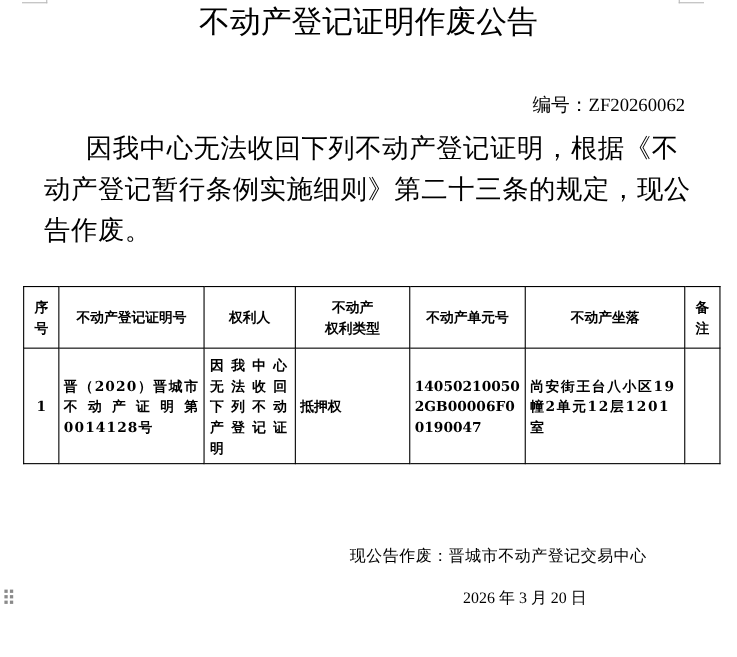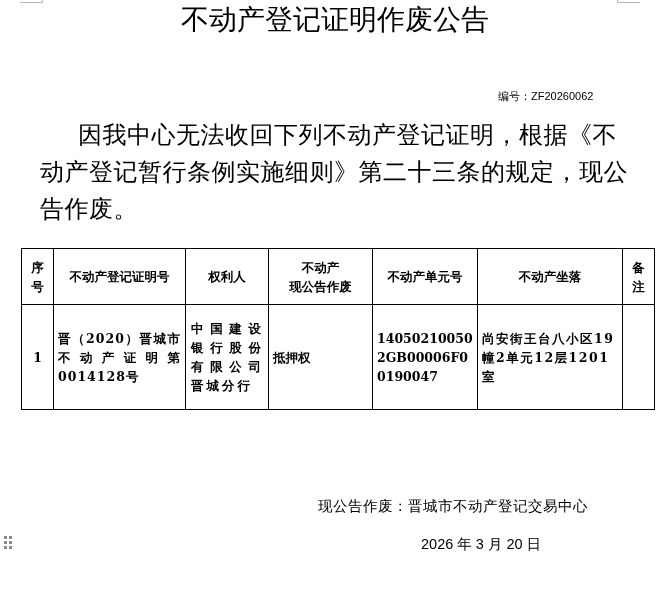--- a/index.html
+++ b/index.html
@@ -23,39 +23,39 @@
     position: absolute;
     left: 0; top: 2px; width: 670px;
     text-align: center;
     font-family: "DejaVu Serif", "Liberation Serif", serif;
     font-size: 28px;
     line-height: 36px;
     letter-spacing: 0px;
   }
   .doc-no {
     position: absolute;
-    left: 498px; top: 86px;
-    font-family: Liberation Sans, sans-serif;
-    font-size: 11px;
+    left: 484px; top: 86px;
+    font-family: Liberation Serif, serif;
+    font-size: 17px;
     line-height: 20px;
     white-space: nowrap;
   }
   .body-text {
     position: absolute;
     left: 40px; top: 117px;
     width: 590px;
     font-family: "DejaVu Sans", "Liberation Sans", sans-serif;
     font-size: 24px;
     line-height: 37px;
     text-indent: 38px;
     letter-spacing: 0.5px;
   }
   table.cert-table {
     position: absolute;
-    left: 21px; top: 248px;
+    left: 21px; top: 260px;
     border-collapse: collapse;
     table-layout: fixed;
     width: 633px;
     font-family: "DejaVu Serif", "Liberation Serif", serif;
     font-weight: bold;
     font-size: 12.5px;
   }
   table.cert-table th, table.cert-table td {
     border: 1.5px solid #000;
     padding: 0 4px;
@@ -82,21 +82,21 @@
     left: 318px; top: 496px;
     font-family: "DejaVu Sans", "Liberation Sans", sans-serif;
     font-size: 14.5px;
     line-height: 20px;
     white-space: nowrap;
     letter-spacing: 0.5px;
   }
   .footer-date {
     position: absolute;
     left: 421px; top: 534px;
-    font-family: Liberation Sans, sans-serif;
+    font-family: Liberation Serif, serif;
     font-size: 14.5px;
     line-height: 20px;
     white-space: nowrap;
   }
   .drag-handle {
     position: absolute;
     left: 4px; top: 536px;
     width: 10px; height: 14px;
   }
   .drag-handle span {
@@ -127,32 +127,32 @@
     <col style="width:145px">
     <col style="width:32px">
   </colgroup>
   <thead>
     <tr>
       <th style="padding:0 8px;">序号</th>
       <th>不动产登记证明号</th>
       <th>权利人</th>
       <th>
         <div>不动产</div>
-        <div>现公告作废</div>
+        <div>权利类型</div>
       </th>
       <th>不动产单元号</th>
       <th>不动产坐落</th>
       <th style="padding:0 8px;">备注</th>
     </tr>
   </thead>
   <tbody>
     <tr>
       <td class="c-seq">1</td>
       <td class="c-cert">晋（2020）晋城市不动产证明第0014128号</td>
-      <td class="c-holder">中国建设银行股份有限公司晋城分行</td>
+      <td class="c-holder">因我中心无法收回下列不动产登记证明</td>
       <td class="c-type">抵押权</td>
       <td class="c-unit">140502100502GB00006F00190047</td>
       <td class="c-loc">尚安街王台八小区19幢2单元12层1201室</td>
       <td></td>
     </tr>
   </tbody>
 </table>
 
 <div class="footer-unit">现公告作废：晋城市不动产登记交易中心</div>
 <div class="footer-date">2026 年 3 月 20 日</div>

